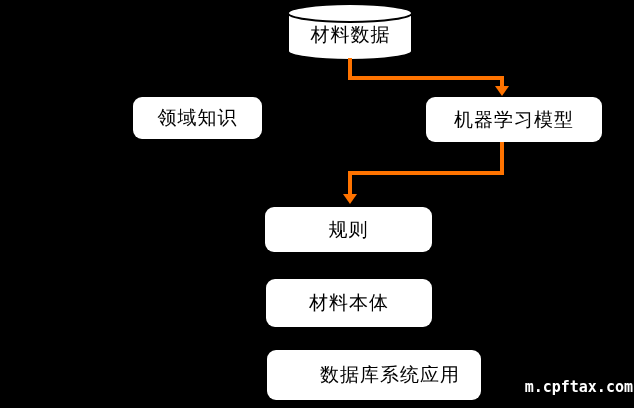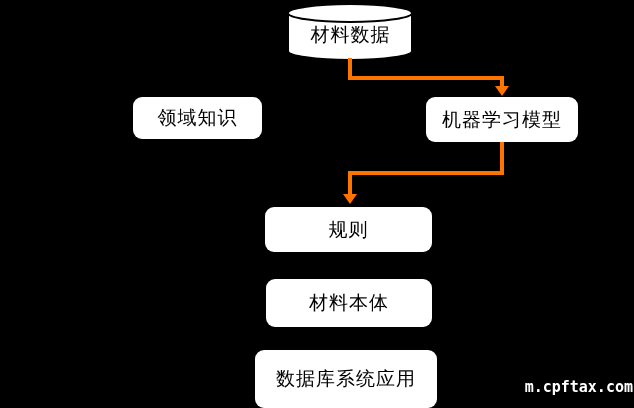--- a/index.html
+++ b/index.html
@@ -54,24 +54,24 @@
     white-space:nowrap;
   }
   .node-cylinder-label{
     position:absolute;
     left:288px;top:13px;width:125px;height:44px;
     display:flex;align-items:center;justify-content:center;
     color:var(--node-text);
     font-size:19px;letter-spacing:1px;white-space:nowrap;text-align:right;
   }
   .node-domain-knowledge{left:133px;top:97px;width:129px;height:42px;}
-  .node-ml-model{left:426px;top:97px;width:152px;height:45px;}
+  .node-ml-model{left:426px;top:97px;width:176px;height:45px;}
   .node-rules{left:265px;top:207px;width:167px;height:45px;}
   .node-materials-ontology{left:266px;top:279px;width:166px;height:48px;}
-  .node-database-app{left:255px;top:350px;width:182px;height:58px;}
+  .node-database-app{left:267px;top:350px;width:182px;height:50px;padding-left:32px;}
   .watermark{
     position:absolute;
     right:1px;top:378px;
     color:var(--watermark);
     font-family:"DejaVu Sans Mono","Liberation Mono",monospace;
     font-weight:bold;
     font-size:15px;
     letter-spacing:0px;
     padding-left:22px;
   }

